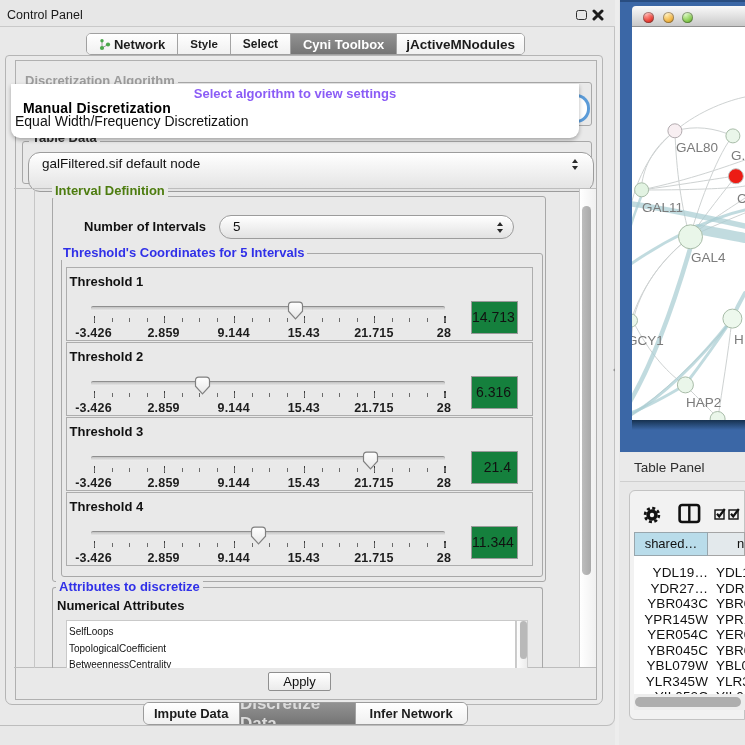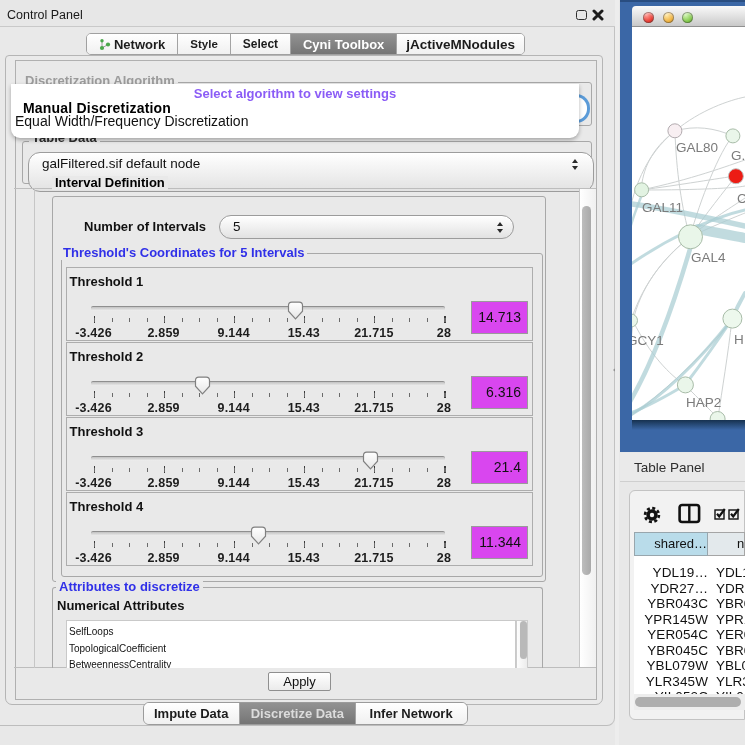--- a/index.html
+++ b/index.html
@@ -11,21 +11,21 @@
 .spn{position:absolute;width:8px}
 .spn i{position:absolute;left:0;width:0;height:0;border-left:3.5px solid transparent;border-right:3.5px solid transparent}
 .spn .up{top:1px;border-bottom:4.5px solid #2a2a2a}
 .spn .dn{top:7.5px;border-top:4.5px solid #2a2a2a}
 .tp{position:absolute;left:66px;width:467px;height:74px;border:1px solid #adadad;background:#e9e9e9}
 .tl{position:absolute;left:2.5px;top:6px;font-size:13px;font-weight:bold}
 .trk{position:absolute;left:24px;top:38px;width:354px;height:5px;border-top:1px solid #8f8f8f;border-radius:2px;background:linear-gradient(#c2c2c2,#f0f0f0)}
 .tkM{position:absolute;left:26.5px;top:48px;width:352px;height:7px;background:repeating-linear-gradient(90deg,#3a3a3a 0 1px,transparent 1px 70.1px)}
 .tkm{position:absolute;left:26.5px;top:50px;width:352px;height:4px;background:repeating-linear-gradient(90deg,#6a6a6a 0 1px,transparent 1px 17.525px)}
 .tlb{position:absolute;top:58px;width:60px;margin-left:-30px;text-align:center;font-size:12.5px;letter-spacing:.2px;font-weight:bold;color:#1d1d1d}
-.vb{position:absolute;left:404px;top:33px;width:57px;height:33px;background:#d946ef;border:1px solid #9a9a9a;font-size:14px;line-height:31px;text-align:right;padding-right:6px}
+.vb{position:absolute;left:404px;top:33px;width:47px;height:33px;background:#15803d;border:1px solid #9a9a9a;font-size:14px;line-height:31px;text-align:right;padding-right:6px}
 .th{position:absolute;top:33px;width:17px;height:19px}
 .tabseg{height:100%;display:flex;align-items:center;justify-content:center;font-size:12.5px;font-weight:bold;color:#1c1c1c;background:linear-gradient(#ffffff,#f0f0f0);border-right:1px solid #a3a3a3}
 .sel{background:linear-gradient(#929292,#757575);color:#fff}
 .row1{position:absolute;left:634px;width:74px;text-align:right;font-size:13.5px;line-height:15px;letter-spacing:.1px}
 .row2{position:absolute;left:716px;font-size:13.5px;line-height:15px;white-space:nowrap}
 </style></head>
 <body>
 
 <div class="a" style="left:0;top:0;width:615px;height:726px;background:#e9e9e9;border-right:1px solid #c2c2c2;border-bottom:1px solid #bdbdbd;border-radius:0 0 8px 0"></div>
 
@@ -69,21 +69,21 @@
     </span>
 </div>
 
 <div class="a" style="left:14px;top:188px;width:582px;height:480px;border-top:1px solid #bdbdbd;border-bottom:1px solid #bdbdbd"></div>
 <div class="a" style="left:579px;top:189px;width:17px;height:478px;background:linear-gradient(90deg,#ffffff,#f0f0f0);border-left:1px solid #c6c6c6"></div>
 <div class="a" style="left:582px;top:206px;width:9px;height:369px;border-radius:5px;background:linear-gradient(90deg,#bdbdbd,#a9a9a9)"></div>
 
 <div class="a" style="left:34px;top:188px;width:1px;height:480px;background:#c6c6c6"></div>
 
 <div class="grp" style="left:52px;top:196px;width:494px;height:386px"></div>
-<div class="gt" style="left:52px;top:176px;color:#000000">Interval Definition</div>
+<div class="gt" style="left:52px;top:184px;color:#4d7c0f">Interval Definition</div>
 <div class="a" style="left:84px;top:219px;font-size:13px;font-weight:bold">Number of Intervals</div>
 <div class="combo" style="left:219px;top:215px;width:295px;height:24px">
   <span class="ct">5</span>
   <span class="spn" style="left:277px;top:5px">
       <i class="up"></i>
       <i class="dn"></i>
     </span>
 </div>
 
 <div class="grp" style="left:61px;top:253px;width:482px;height:324px"></div>
@@ -169,21 +169,21 @@
 <div class="a" style="left:66px;top:620px;width:450px;height:48px;background:#fff;border:1px solid #c9c9c9;border-bottom:none;overflow:hidden">
   <div style="padding:3px 0 0 2px;font-size:10px;line-height:16.5px">SelfLoops<br>TopologicalCoefficient<br>BetweennessCentrality</div>
 </div>
 <div class="a" style="left:516px;top:620px;width:12px;height:48px;background:linear-gradient(90deg,#fdfdfd,#ececec);border:1px solid #ccc;border-bottom:none"></div>
 <div class="a" style="left:519.5px;top:621px;width:7.5px;height:38px;background:#b9b9b9;border-radius:4px"></div>
 
 <div class="a" style="left:268px;top:672px;width:63px;height:19px;border:1px solid #8f8f8f;border-radius:2px;background:linear-gradient(#ffffff,#ebebeb);font-size:13px;text-align:center;line-height:17px">Apply</div>
 
 <div class="a" style="left:142.5px;top:702px;width:325px;height:23px;display:flex;border:1px solid #9b9b9b;border-radius:6px;overflow:hidden">
   <div class="tabseg" style="width:97px;font-size:13px">Impute Data</div>
-  <div class="tabseg sel" style="width:116.5px;color:#dcdcdc;font-size:13px">Discretize Data</div>
+  <div class="tabseg sel" style="width:116.5px;color:#dcdcdc;font-size:17px">Discretize Data</div>
   <div class="tabseg" style="width:111.5px;border-right:none;font-size:13px">Infer Network</div>
 </div>
 
 <div class="a" style="left:11px;top:84px;width:568px;height:54px;background:#fff;border-radius:0 0 9px 9px;box-shadow:0 2px 4px rgba(0,0,0,.3)">
   <div style="position:absolute;top:2px;left:0;width:100%;text-align:center;font-size:13px;font-weight:bold;color:#8b5cf6">Select algorithm to view settings</div>
   <div style="position:absolute;top:18px;left:12px;font-size:14px;line-height:13px;font-weight:bold;letter-spacing:.2px;color:#000">Manual Discretization</div>
   <div style="position:absolute;top:31px;left:4px;font-size:14px;line-height:13px;color:#111">Equal Width/Frequency Discretization</div>
 </div>
 
 <div class="a" style="left:613px;top:366px;width:0;height:0;border-top:4px solid transparent;border-bottom:4px solid transparent;border-right:5px solid #909090"></div>
@@ -271,21 +271,21 @@
 <svg class="a" style="left:714px;top:507px" width="13" height="13" viewBox="0 0 13 13">
   <rect x="1" y="3" width="9" height="9" fill="none" stroke="#111" stroke-width="1.4"></rect>
   <path d="M3 6.8 L5.2 9.5 L10.8 2" fill="none" stroke="#111" stroke-width="2.2"></path>
 </svg>
 <svg class="a" style="left:728px;top:507px" width="13" height="13" viewBox="0 0 13 13">
   <rect x="1" y="3" width="9" height="9" fill="none" stroke="#111" stroke-width="1.4"></rect>
   <path d="M3 6.8 L5.2 9.5 L10.8 2" fill="none" stroke="#111" stroke-width="2.2"></path>
 </svg>
 
 <div class="a" style="left:634px;top:556px;width:111px;height:138px;background:#fff"></div>
-<div class="a" style="left:634px;top:532px;width:74px;height:24px;background:#b9dcea;border:1px solid #98a6ad;font-size:13px;text-align:right;line-height:22px">shared…</div>
+<div class="a" style="left:634px;top:532px;width:74px;height:24px;background:#b9dcea;border:1px solid #98a6ad;font-size:13px;text-align:center;line-height:22px">shared…</div>
 <div class="a" style="left:708px;top:532px;width:37px;height:24px;background:#e3e9ec;border:1px solid #a5a5a5;border-left:none;font-size:13px;line-height:22px;padding-left:29px">n</div>
 <div class="row1" style="top:565px">YDL19…</div>
 <div class="row2" style="top:565px">YDL1</div>
 <div class="row1" style="top:580.5px">YDR27…</div>
 <div class="row2" style="top:580.5px">YDR2</div>
 <div class="row1" style="top:596px">YBR043C</div>
 <div class="row2" style="top:596px">YBR0</div>
 <div class="row1" style="top:611.5px">YPR145W</div>
 <div class="row2" style="top:611.5px">YPR1</div>
 <div class="row1" style="top:627px">YER054C</div>

